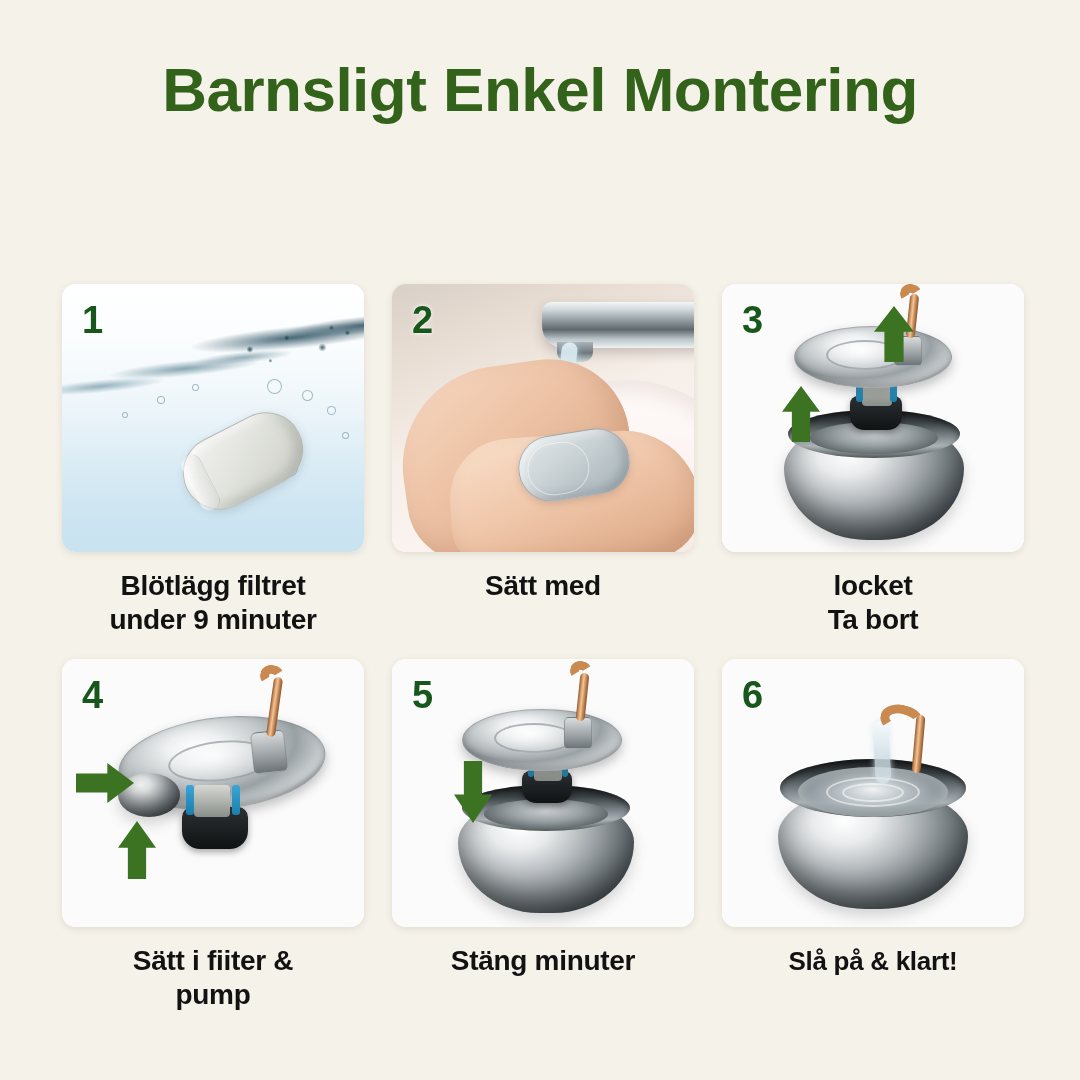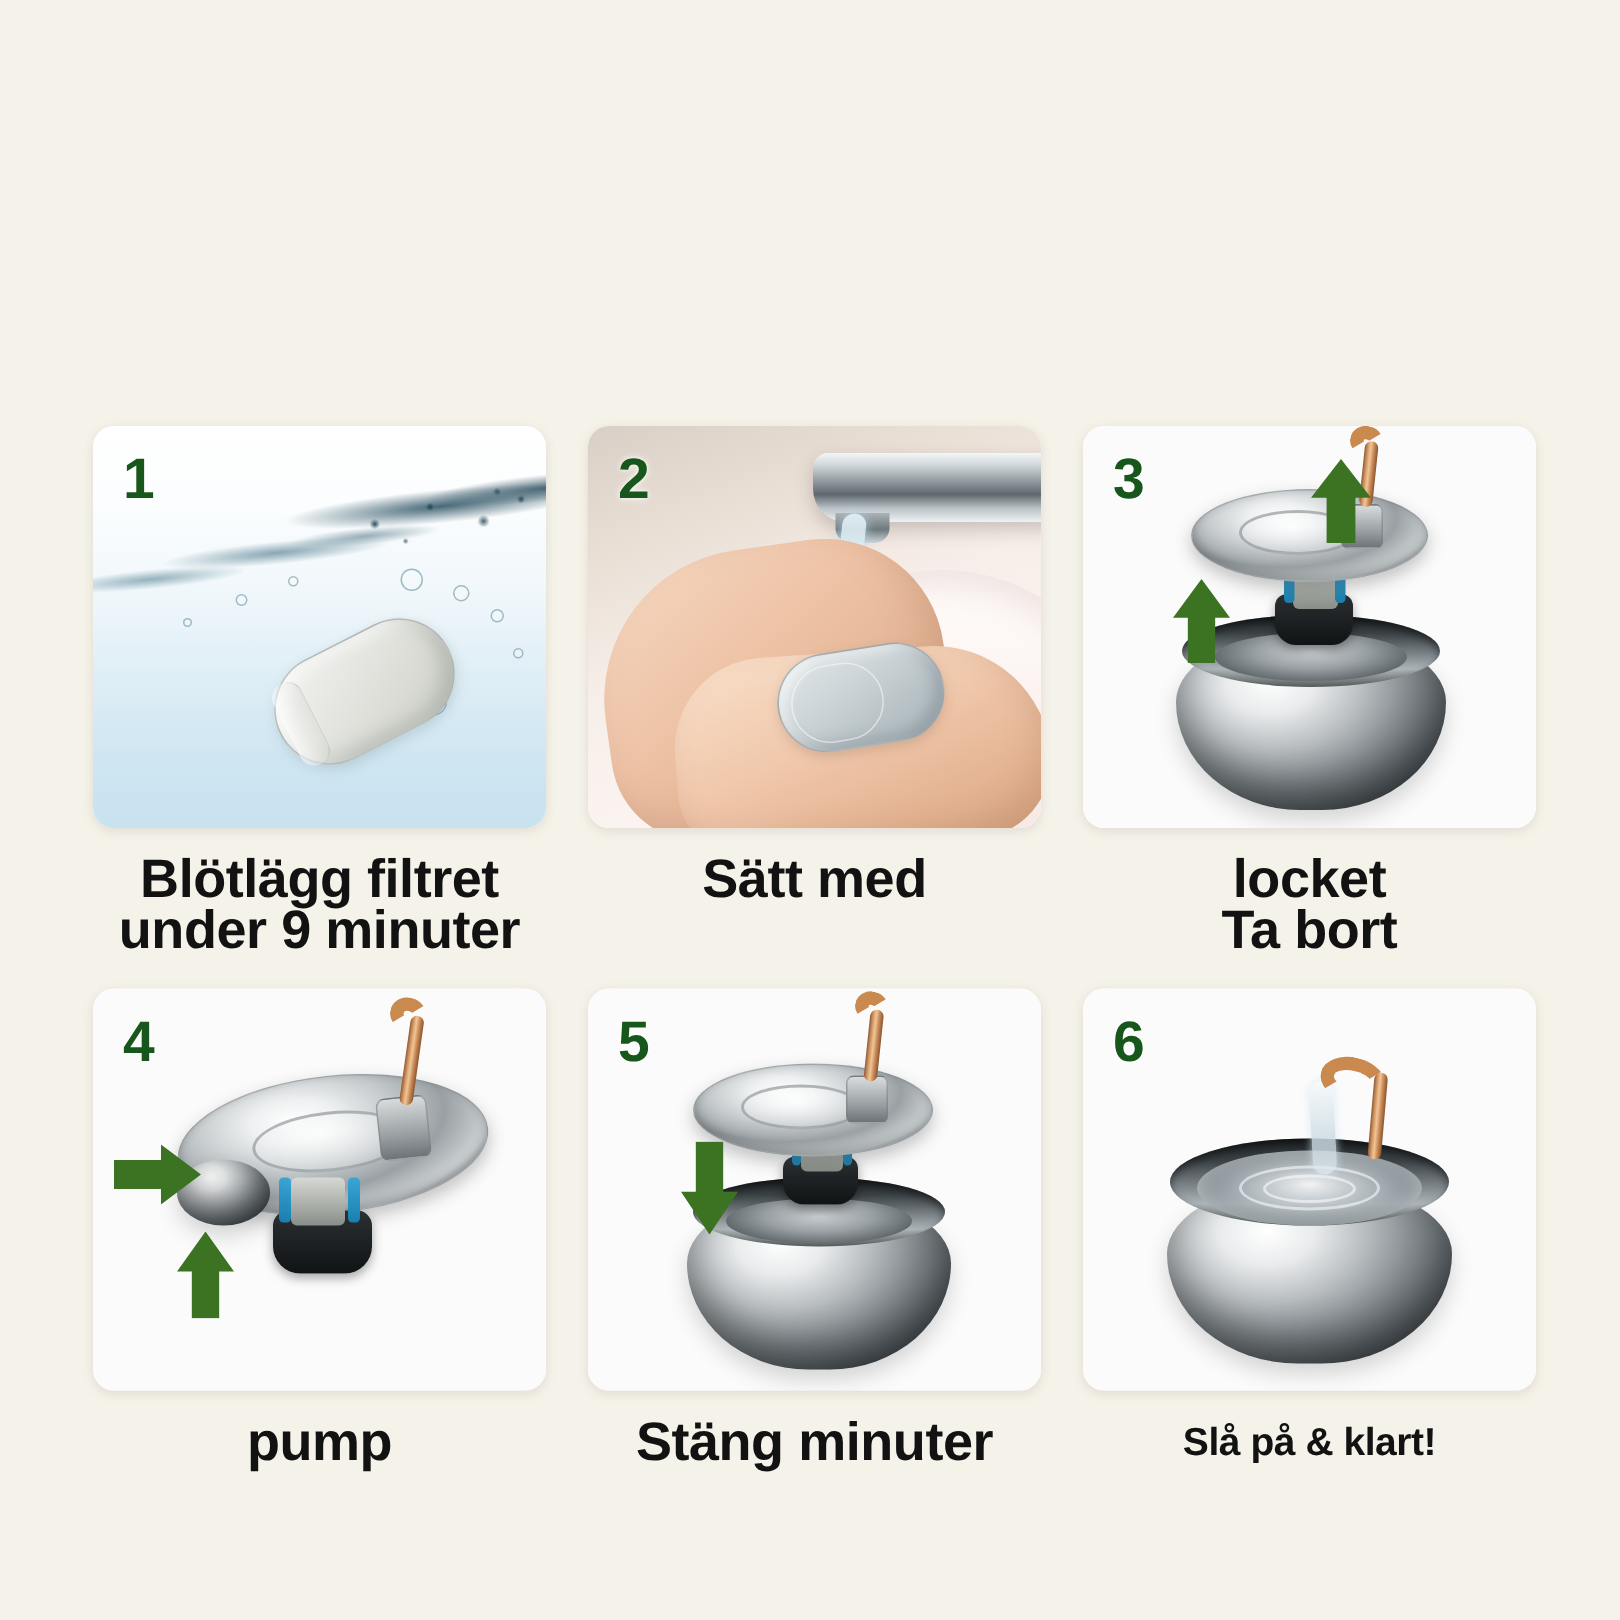--- a/index.html
+++ b/index.html
@@ -76,21 +76,21 @@
     text-shadow: 0 0 3px rgba(255,255,255,0.85), 0 0 6px rgba(255,255,255,0.6);
   }
 
   .caption {
     margin-top: 17px;
     width: 320px;
     text-align: center;
     color: #121212;
     font-family: "Liberation Sans", sans-serif;
     font-weight: bold;
-    font-size: 36px;
+    font-size: 28px;
     line-height: 34px;
     letter-spacing: -0.3px;
   }
   .caption.small { font-size: 26px; }
 
   .art { position: absolute; inset: 0; }
 
   
   .c1-bg {
     position: absolute; inset: 0;
@@ -304,20 +304,21 @@
     width: 16px;
     background: linear-gradient(180deg, rgba(245,250,252,.95), rgba(205,220,228,.85) 60%, rgba(225,236,241,.7));
     border-radius: 8px;
     box-shadow: 0 0 6px rgba(210,230,240,.8);
   }
 </style>
 </head>
 <body>
 
 <div class="title-wrap">
+  <div class="title-line">Barnsligt Enkel Montering</div>
 </div>
 
 <div class="grid">
 
   <div class="step r1">
     <div class="card">
       <div class="art">
         <div class="c1-bg"></div>
         <div class="c1-surface"></div>
         <div class="c1-foam"></div>
@@ -410,20 +411,21 @@
 
         <div class="spout" style="left:208px;top:18px;height:60px;transform:rotate(8deg);"></div>
         <div class="spout-curve" style="left:198px;top:6px;width:24px;height:22px;"></div>
 
         <div class="arrow right" style="left:14px;top:104px;width:58px;height:40px;"></div>
         <div class="arrow up" style="left:56px;top:162px;width:38px;height:58px;"></div>
       </div>
       <div class="step-num">4</div>
     </div>
     <div class="caption">
+      <div>Sätt i fiiter &amp;</div>
       <div>pump</div>
     </div>
   </div>
 
   <div class="step r2">
     <div class="card">
       <div class="art">
         <div class="f-bg"></div>
         <div class="bowl" style="left:66px;top:136px;width:176px;height:118px;"></div>
         <div class="bowl-rim" style="left:70px;top:126px;width:168px;height:46px;"></div>

